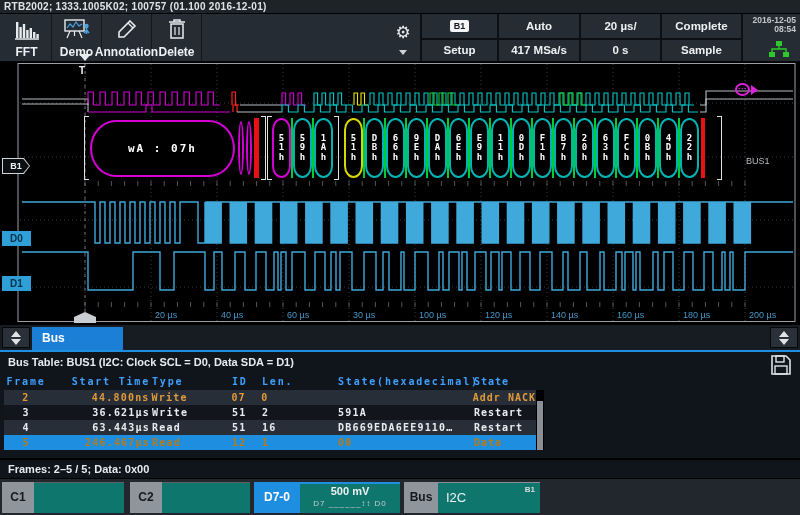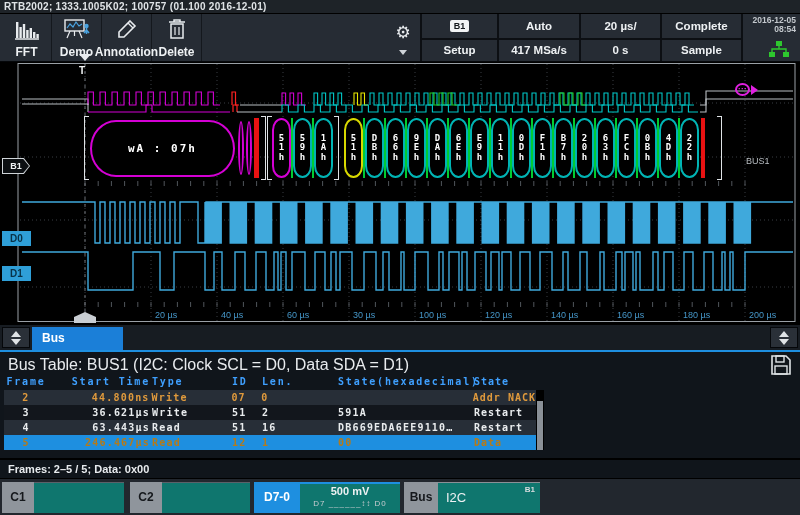--- a/index.html
+++ b/index.html
@@ -77,21 +77,21 @@
   .arr-up{width:0;height:0;border-left:5px solid transparent;border-right:5px solid transparent;
     border-bottom:6px solid #dfe3e6}
   .arr-down{width:0;height:0;border-left:5px solid transparent;border-right:5px solid transparent;
     border-top:6px solid #dfe3e6}
   #bustab{position:absolute;left:32px;top:2px;width:91px;height:23px;background:#1b7fd8;
     color:#fff;font-size:12px;font-weight:bold;line-height:23px;padding-left:10px;cursor:pointer}
   #bluedivider{position:absolute;left:0;top:350px;width:800px;height:2px;background:#1e8fe0}
 
   
   #buspanel{position:absolute;left:0;top:352px;width:800px;height:106px;background:#10151b}
-  #bustitle{position:absolute;left:8px;top:4px;color:#e8ebee;font-size:16px;font-weight:normal}
+  #bustitle{position:absolute;left:8px;top:4px;color:#e8ebee;font-size:11px;font-weight:bold}
   #saveicon{position:absolute;right:8px;top:2px;cursor:pointer}
   .trow{position:absolute;left:4px;width:532px;height:15px;display:flex;align-items:center;
     font-family:"DejaVu Sans Mono",monospace;font-size:10px;font-weight:bold;letter-spacing:1.2px;
     white-space:nowrap}
   #thead{top:22px;color:#3fa0ff;letter-spacing:1.8px}
   .trow.lite{background:#272e37;color:#e9ecee}
   .trow.dark{background:#12161c;color:#e9ecee}
   .trow.org{color:#e09a3c}
   .trow.sel{background:#1e8fe0 !important;color:#b57a19 !important}
   .c0{width:44px;text-align:center}
@@ -227,21 +227,21 @@
         <path d="M282 50 V43 h6.4 V50 h9.6 V43 h6.4 V50 h9.6 V43 h6.4 V50 h9.6 V43 h6.4 V50 h9.6 V43 h6.4 V50 h9.6 V43 h6.4 V50 h9.6 V43 h6.4 V50 h9.6 V43 h6.4 V50 h9.6 V43 h6.4 V50 h9.6 V43 h6.4 V50 h9.6 V43 h6.4 V50 h9.6 V43 h6.4 V50 h9.6 V43 h6.4 V50 h9.6 V43 h6.4 V50 h9.6 V43 h6.4 V50 h9.6 V43 h6.4 V50 h9.6 V43 h6.4 V50 h9.6 V43 h6.4 V50 h9.6 V43 h6.4 V50 h9.6 V43 h6.4 V50 h9.6 V43 h6.4 V50 h9.6 V43 h6.4 V50 h9.6 V43 h6.4 V50 h9.6 V43 h6.4 V50 h9.6 V43 h6.4 V50 h9.6 V43 h6.4 V50 h9.6 " fill="none" stroke="#00c8c8" stroke-width="1.1"></path>
         <path d="M700 50 H706 V37 H793" fill="none" stroke="#b8bdc2" stroke-width="1.1"></path>
         <path d="M22 140 H95 V181 h5 V140 h5 V181 h5 V140 h5 V181 h5 V140 h5 V181 h5 V140 h5 V181 h5 V140 h5 V181 h5 V140 h5 V181 h5 V140 h5 V181 h5 V140 h5 V181 h5 V140 h5 H198 V181 h7 V140 H205.0 V181 h1 V140 h0.9 V181 h1 V140 h0.9 V181 h1 V140 h0.9 V181 h1 V140 h0.9 V181 h1 V140 h0.9 V181 h1 V140 h0.9 V181 h1 V140 h0.9 V181 h1 V140 h0.9 V181 h1 V140 h0.9 H230.2 V181 h1 V140 h0.9 V181 h1 V140 h0.9 V181 h1 V140 h0.9 V181 h1 V140 h0.9 V181 h1 V140 h0.9 V181 h1 V140 h0.9 V181 h1 V140 h0.9 V181 h1 V140 h0.9 V181 h1 V140 h0.9 H255.4 V181 h1 V140 h0.9 V181 h1 V140 h0.9 V181 h1 V140 h0.9 V181 h1 V140 h0.9 V181 h1 V140 h0.9 V181 h1 V140 h0.9 V181 h1 V140 h0.9 V181 h1 V140 h0.9 V181 h1 V140 h0.9 H280.6 V181 h1 V140 h0.9 V181 h1 V140 h0.9 V181 h1 V140 h0.9 V181 h1 V140 h0.9 V181 h1 V140 h0.9 V181 h1 V140 h0.9 V181 h1 V140 h0.9 V181 h1 V140 h0.9 V181 h1 V140 h0.9 H305.8 V181 h1 V140 h0.9 V181 h1 V140 h0.9 V181 h1 V140 h0.9 V181 h1 V140 h0.9 V181 h1 V140 h0.9 V181 h1 V140 h0.9 V181 h1 V140 h0.9 V181 h1 V140 h0.9 V181 h1 V140 h0.9 H331.0 V181 h1 V140 h0.9 V181 h1 V140 h0.9 V181 h1 V140 h0.9 V181 h1 V140 h0.9 V181 h1 V140 h0.9 V181 h1 V140 h0.9 V181 h1 V140 h0.9 V181 h1 V140 h0.9 V181 h1 V140 h0.9 H356.2 V181 h1 V140 h0.9 V181 h1 V140 h0.9 V181 h1 V140 h0.9 V181 h1 V140 h0.9 V181 h1 V140 h0.9 V181 h1 V140 h0.9 V181 h1 V140 h0.9 V181 h1 V140 h0.9 V181 h1 V140 h0.9 H381.4 V181 h1 V140 h0.9 V181 h1 V140 h0.9 V181 h1 V140 h0.9 V181 h1 V140 h0.9 V181 h1 V140 h0.9 V181 h1 V140 h0.9 V181 h1 V140 h0.9 V181 h1 V140 h0.9 V181 h1 V140 h0.9 H406.6 V181 h1 V140 h0.9 V181 h1 V140 h0.9 V181 h1 V140 h0.9 V181 h1 V140 h0.9 V181 h1 V140 h0.9 V181 h1 V140 h0.9 V181 h1 V140 h0.9 V181 h1 V140 h0.9 V181 h1 V140 h0.9 H431.8 V181 h1 V140 h0.9 V181 h1 V140 h0.9 V181 h1 V140 h0.9 V181 h1 V140 h0.9 V181 h1 V140 h0.9 V181 h1 V140 h0.9 V181 h1 V140 h0.9 V181 h1 V140 h0.9 V181 h1 V140 h0.9 H457.0 V181 h1 V140 h0.9 V181 h1 V140 h0.9 V181 h1 V140 h0.9 V181 h1 V140 h0.9 V181 h1 V140 h0.9 V181 h1 V140 h0.9 V181 h1 V140 h0.9 V181 h1 V140 h0.9 V181 h1 V140 h0.9 H482.2 V181 h1 V140 h0.9 V181 h1 V140 h0.9 V181 h1 V140 h0.9 V181 h1 V140 h0.9 V181 h1 V140 h0.9 V181 h1 V140 h0.9 V181 h1 V140 h0.9 V181 h1 V140 h0.9 V181 h1 V140 h0.9 H507.4 V181 h1 V140 h0.9 V181 h1 V140 h0.9 V181 h1 V140 h0.9 V181 h1 V140 h0.9 V181 h1 V140 h0.9 V181 h1 V140 h0.9 V181 h1 V140 h0.9 V181 h1 V140 h0.9 V181 h1 V140 h0.9 H532.6 V181 h1 V140 h0.9 V181 h1 V140 h0.9 V181 h1 V140 h0.9 V181 h1 V140 h0.9 V181 h1 V140 h0.9 V181 h1 V140 h0.9 V181 h1 V140 h0.9 V181 h1 V140 h0.9 V181 h1 V140 h0.9 H557.8 V181 h1 V140 h0.9 V181 h1 V140 h0.9 V181 h1 V140 h0.9 V181 h1 V140 h0.9 V181 h1 V140 h0.9 V181 h1 V140 h0.9 V181 h1 V140 h0.9 V181 h1 V140 h0.9 V181 h1 V140 h0.9 H583.0 V181 h1 V140 h0.9 V181 h1 V140 h0.9 V181 h1 V140 h0.9 V181 h1 V140 h0.9 V181 h1 V140 h0.9 V181 h1 V140 h0.9 V181 h1 V140 h0.9 V181 h1 V140 h0.9 V181 h1 V140 h0.9 H608.2 V181 h1 V140 h0.9 V181 h1 V140 h0.9 V181 h1 V140 h0.9 V181 h1 V140 h0.9 V181 h1 V140 h0.9 V181 h1 V140 h0.9 V181 h1 V140 h0.9 V181 h1 V140 h0.9 V181 h1 V140 h0.9 H633.4 V181 h1 V140 h0.9 V181 h1 V140 h0.9 V181 h1 V140 h0.9 V181 h1 V140 h0.9 V181 h1 V140 h0.9 V181 h1 V140 h0.9 V181 h1 V140 h0.9 V181 h1 V140 h0.9 V181 h1 V140 h0.9 H658.6 V181 h1 V140 h0.9 V181 h1 V140 h0.9 V181 h1 V140 h0.9 V181 h1 V140 h0.9 V181 h1 V140 h0.9 V181 h1 V140 h0.9 V181 h1 V140 h0.9 V181 h1 V140 h0.9 V181 h1 V140 h0.9 H683.8 V181 h1 V140 h0.9 V181 h1 V140 h0.9 V181 h1 V140 h0.9 V181 h1 V140 h0.9 V181 h1 V140 h0.9 V181 h1 V140 h0.9 V181 h1 V140 h0.9 V181 h1 V140 h0.9 V181 h1 V140 h0.9 H709.0 V181 h1 V140 h0.9 V181 h1 V140 h0.9 V181 h1 V140 h0.9 V181 h1 V140 h0.9 V181 h1 V140 h0.9 V181 h1 V140 h0.9 V181 h1 V140 h0.9 V181 h1 V140 h0.9 V181 h1 V140 h0.9 H734.2 V181 h1 V140 h0.9 V181 h1 V140 h0.9 V181 h1 V140 h0.9 V181 h1 V140 h0.9 V181 h1 V140 h0.9 V181 h1 V140 h0.9 V181 h1 V140 h0.9 V181 h1 V140 h0.9 V181 h1 V140 h0.9 H793" fill="none" stroke="#3fa9dc" stroke-width="1.4"></path>
         <path d="M22 190 H88 V228 H133 V190 H160 V228 H174 V190 H205 V228 H214 V190 H222 V228 H235 V190 H245 V228 H256 V190 H266 V228 H274 V190 H278 V228 H281 V190 H286 V228 H292 V190 H305 V228 H315 V190 H325 V228 H331 V190 H336 V228 H340 V190 H352 V228 H364 V190 H376 V228 H383 V190 H389 V228 H401 V190 H404 V228 H415 V190 H428 V228 H439 V190 H443 V228 H449 V190 H459 V228 H462 V190 H467 V228 H475 V190 H486 V228 H491 V190 H499 V228 H502 V190 H511 V228 H520 V190 H530 V228 H540 V190 H552 V228 H563 V190 H568 V228 H580 V190 H587 V228 H600 V190 H604 V228 H616 V190 H622 V228 H625 V190 H633 V228 H636 V190 H640 V228 H653 V190 H658 V228 H664 V190 H673 V228 H684 V190 H693 V228 H704 V190 H713 V228 H722 V190 H725 V228 H730 V190 H733 V228 H745 V190 H752 H793" fill="none" stroke="#3fa9dc" stroke-width="1.4"></path>
       </svg>
     <span id="tlabel-t">T</span>
     <div id="b1tag">
         <div class="in">B1</div>
       </div>
     <div class="chlabel" style="top:169px">D0</div>
-    <div class="chlabel" style="top:204px">D1</div>
+    <div class="chlabel" style="top:214px">D1</div>
     <div id="decode-layer">
       <div id="wa-frame">wA : 07h</div>
     <div class="brk open" style="left: 84px;"></div>
         <div class="lens" style="left: 238px;"></div>
         <div class="lens" style="left: 246px;"></div>
         <div class="redbar" style="left: 254px;"></div>
         <div class="brk close" style="left: 261px;"></div>
         <div class="brk open" style="left: 267px;"></div>
         <div class="hexframe" style="left: 272px; width: 19px; border-color: rgb(212, 0, 212);">
           <span>5</span>

